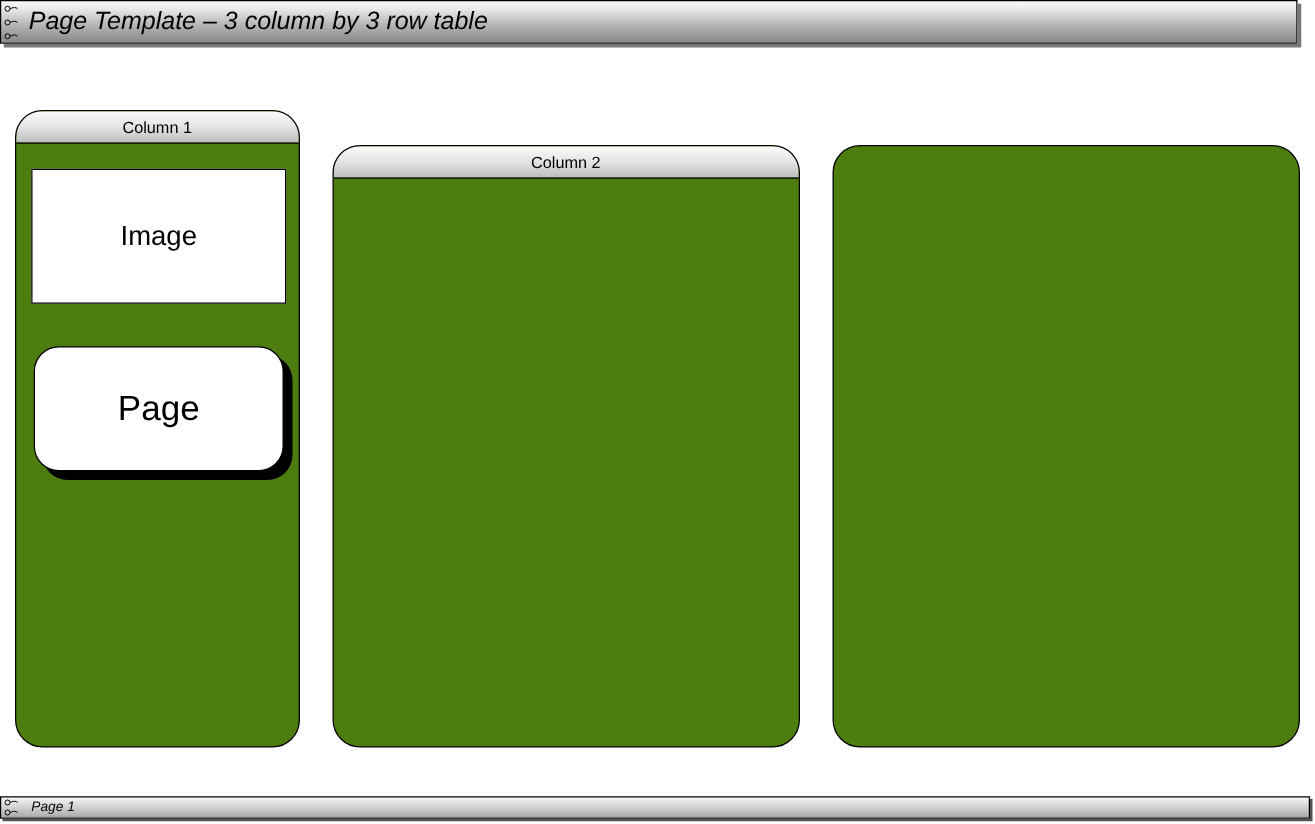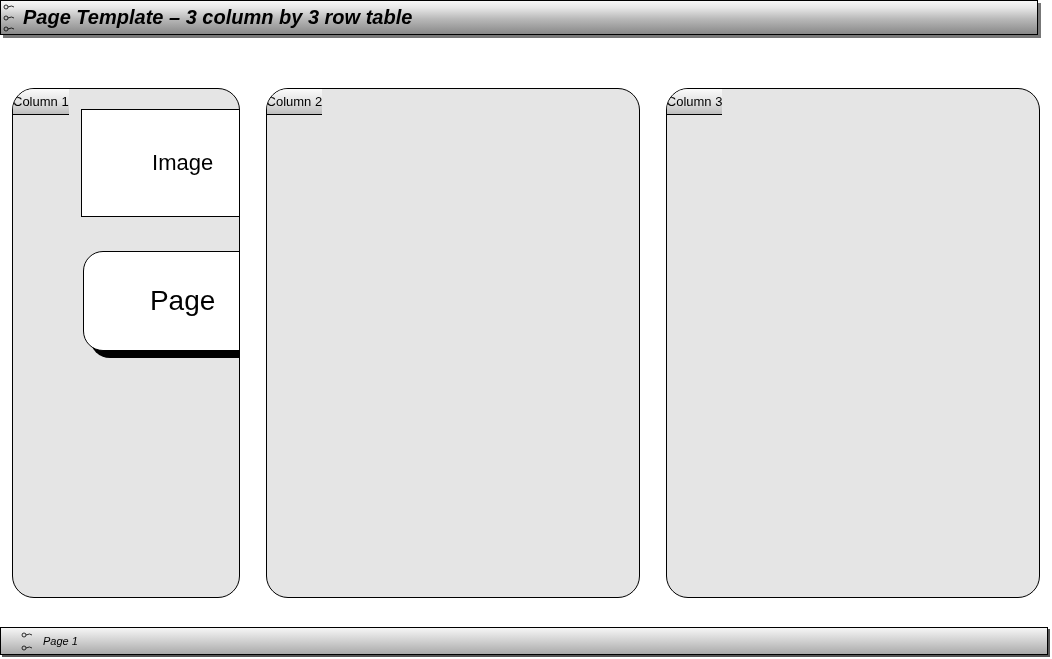--- a/index.html
+++ b/index.html
@@ -33,46 +33,46 @@
       width: 18px;
       height: 100%;
       display: flex;
       flex-direction: column;
       justify-content: space-around;
       padding-left: 1px;
     }
     .binding svg { display: block; }
     .title-text {
       font-style: italic;
-      font-weight: bold;
+      font-weight: normal;
       font-size: 20px;
       color: #000;
       padding-left: 4px;
     }
 
     
     .columns {
       position: absolute;
       top: 88px;
       left: 12px;
       width: 1028px;
       height: 510px;
       display: flex;
       gap: 26px;
     }
     .column-panel {
       border: 1px solid #000;
       border-radius: 22px;
-      background: #e5e5e5;
+      background: #4d7c0f;
       overflow: hidden;
       display: flex;
-      flex-direction: row;
+      flex-direction: column;
     }
     .column-panel.narrow { width: 228px; }
-    .column-panel.wide { width: 375px; }
+    .column-panel.wide { width: 375px; margin-top: 28px; }
     .column-header {
       height: 26px;
       background: linear-gradient(to bottom, #fafafa 0%, #e4e4e4 50%, #bdbdbd 100%);
       border-bottom: 1px solid #000;
       display: flex;
       align-items: center;
       justify-content: center;
       font-size: 13px;
     }
     .column-body {
@@ -111,27 +111,26 @@
       font-size: 28px;
       box-shadow: 7px 7px 0 #000;
     }
 
     
     .footer-bar {
       position: absolute;
       bottom: 4px;
       left: 0;
       width: 1048px;
-      height: 28px;
+      height: 18px;
       border: 1px solid #000;
       background: linear-gradient(to bottom, #f6f6f6 0%, #d8d8d8 40%, #aaa 100%);
       box-shadow: 2px 2px 0 #555;
       display: flex;
       align-items: center;
-      padding-left: 18px;
     }
     .footer-bar .binding {
       width: 18px;
     }
     .footer-text {
       font-style: italic;
       font-size: 11px;
       padding-left: 6px;
     }
   </style>
@@ -165,21 +164,20 @@
       <div class="menu-box">Page</div>
     </div>
   </div>
 
   <div class="column-panel wide">
     <div class="column-header">Column 2</div>
     <div class="column-body"></div>
   </div>
 
   <div class="column-panel wide">
-    <div class="column-header">Column 3</div>
     <div class="column-body"></div>
   </div>
 
 </div>
 
 <div class="footer-bar">
   <div class="binding">
     <svg width="14" height="8">
         <circle cx="4" cy="4" r="2" fill="none" stroke="#000" stroke-width="0.8"></circle>
         <path d="M6 4 Q10 2 12 4" fill="none" stroke="#000" stroke-width="0.8"></path>

